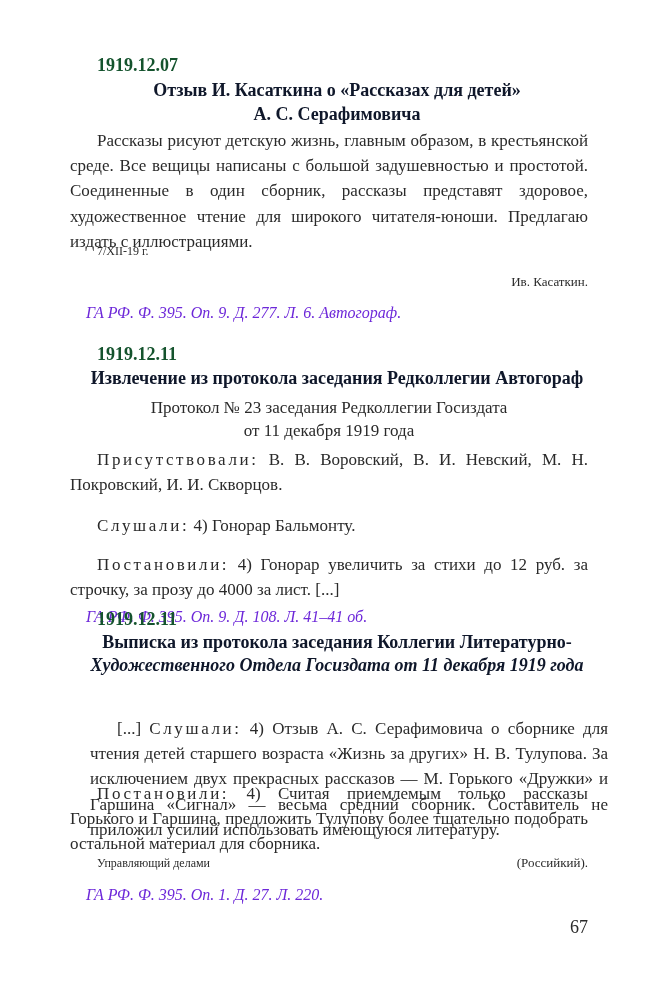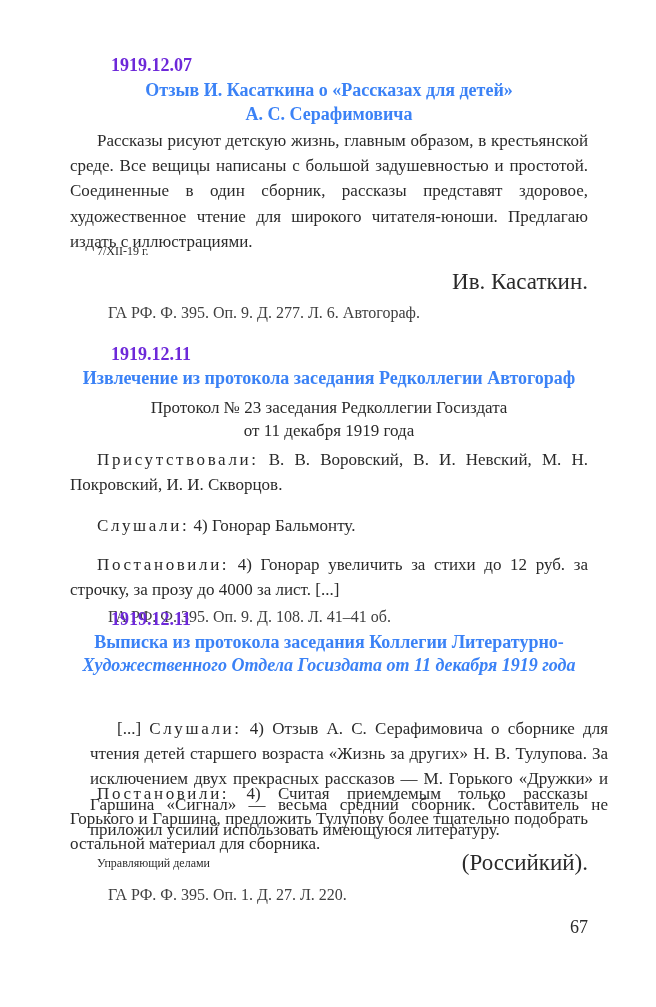--- a/index.html
+++ b/index.html
@@ -16,35 +16,35 @@
       color: #2a2a2a;
     }
     .page {
       position: absolute;
       left: 70px;
       top: 0;
       width: 518px;
     }
     .date {
       position: absolute;
-      left: 41px;
+      left: 27px;
       font-weight: bold;
       font-size: 18px;
       line-height: 22px;
-      color: #6d28d9;
+      color: #14532d;
     }
     .heading {
       position: absolute;
-      left: 0;
+      left: 8px;
       width: 518px;
       text-align: center;
       font-weight: bold;
       font-size: 18px;
       line-height: 24px;
-      color: #3b82f6;
+      color: #0f172a;
     }
     .subheading {
       position: absolute;
       left: 0;
       width: 518px;
       text-align: center;
       font-size: 17px;
       line-height: 24px;
     }
     .para {
@@ -60,29 +60,30 @@
     .para .sp {
       letter-spacing: 2.6px;
     }
     .plain {
       position: absolute;
       font-size: 12px;
       line-height: 22px;
     }
     .source {
       position: absolute;
-      left: 38px;
+      left: 16px;
+      font-style: italic;
       font-size: 16px;
       line-height: 22px;
-      color: #404040;
+      color: #6d28d9;
     }
     .right {
       position: absolute;
       right: 0;
-      font-size: 23px;
+      font-size: 13px;
       line-height: 22px;
     }
     .pagenum {
       position: absolute;
       right: 0;
       font-size: 18px;
       line-height: 22px;
     }
   </style>
 </head>

